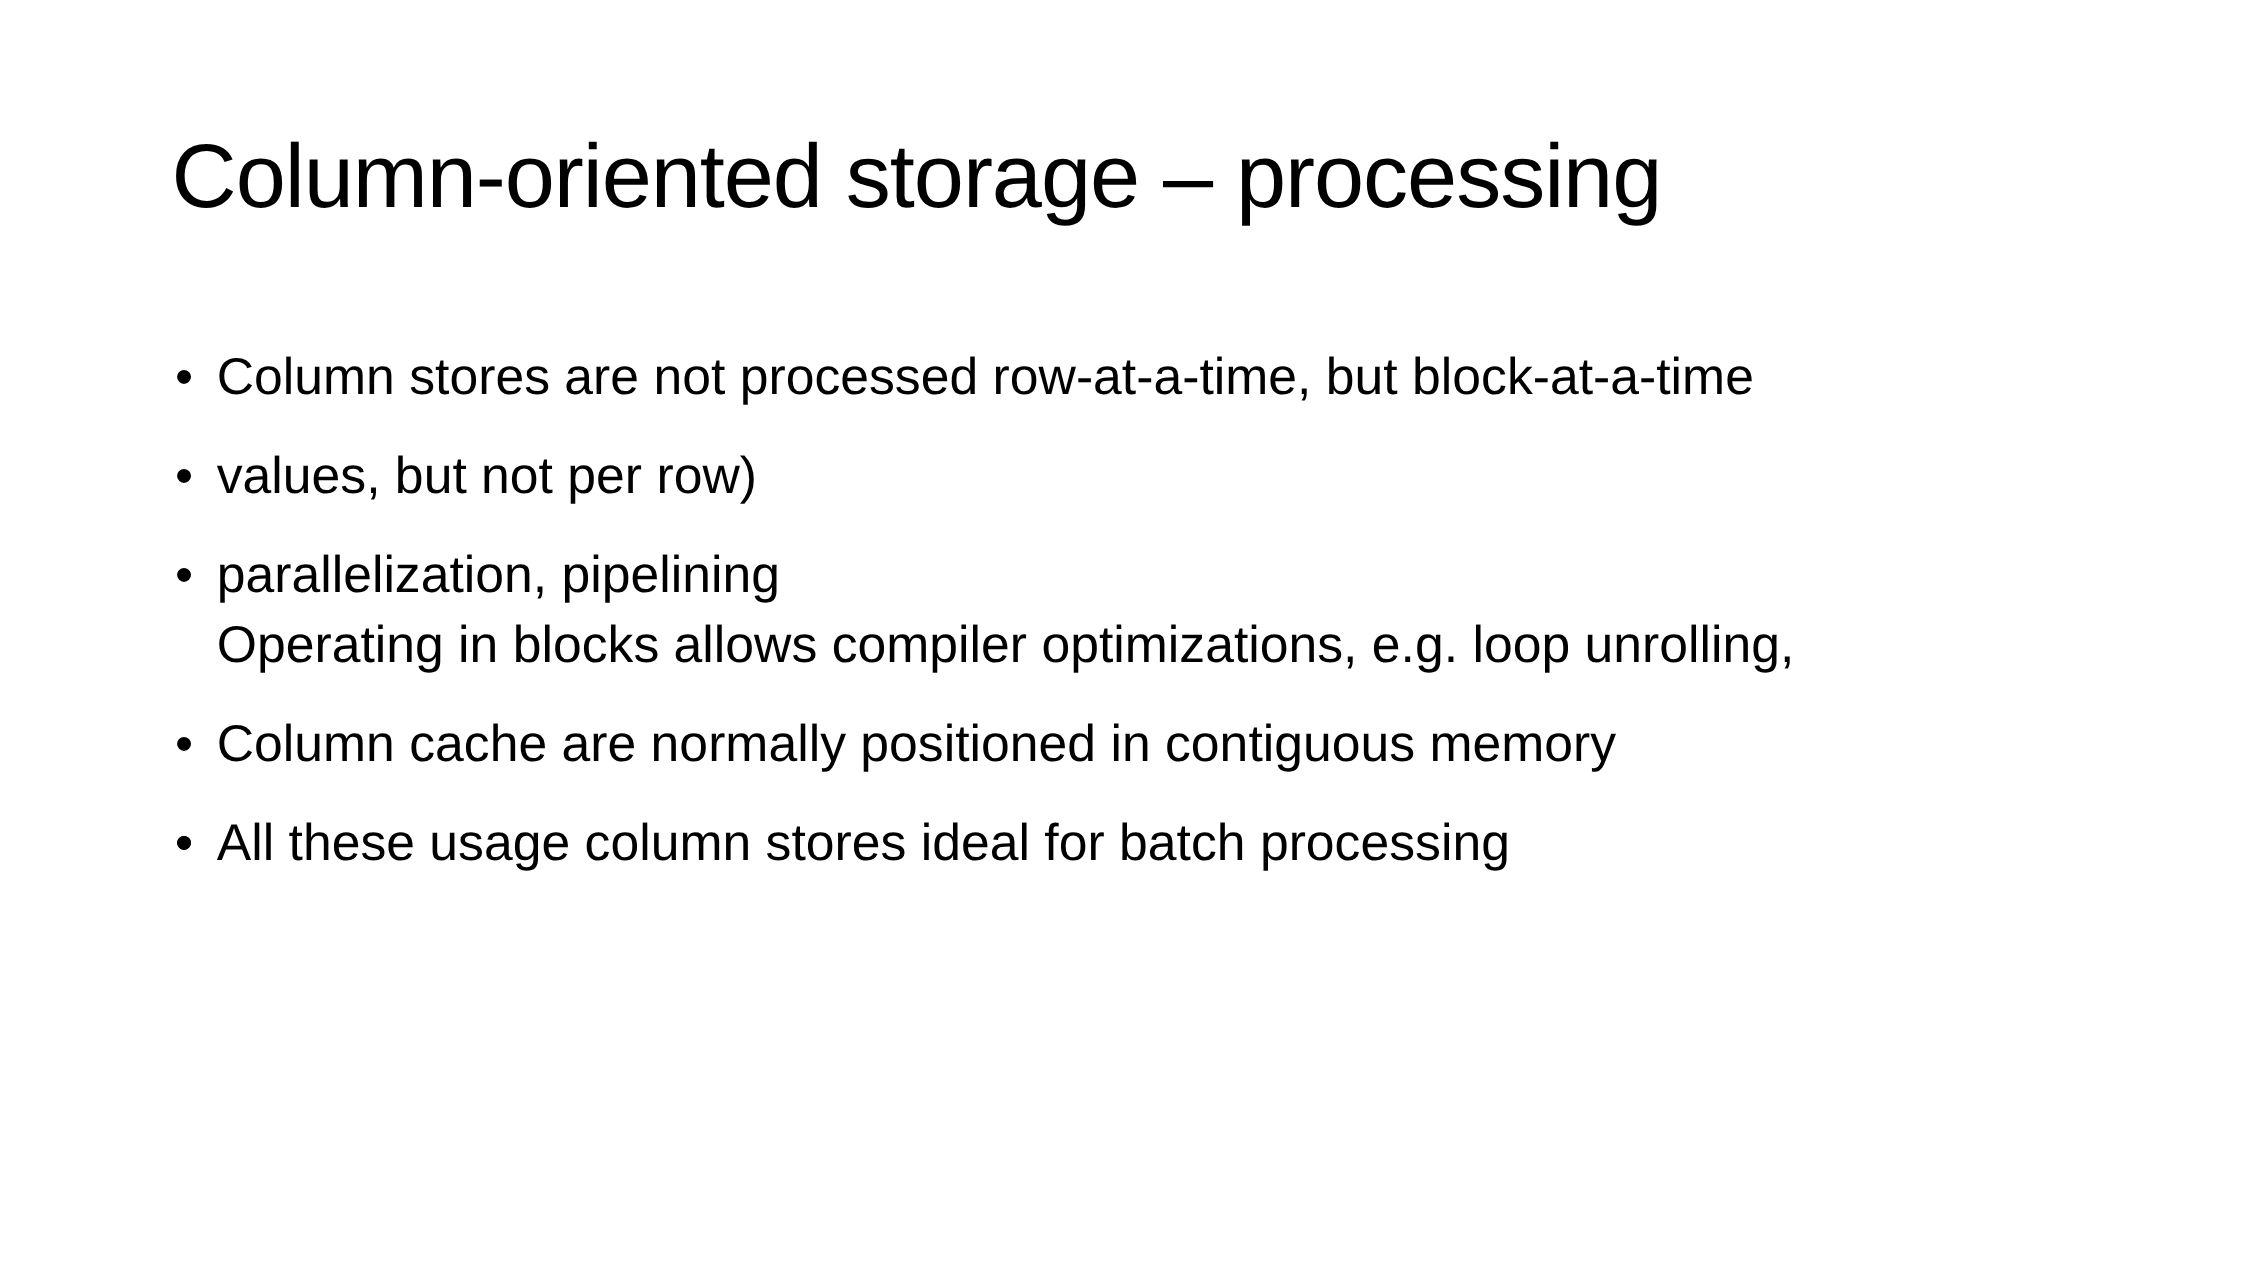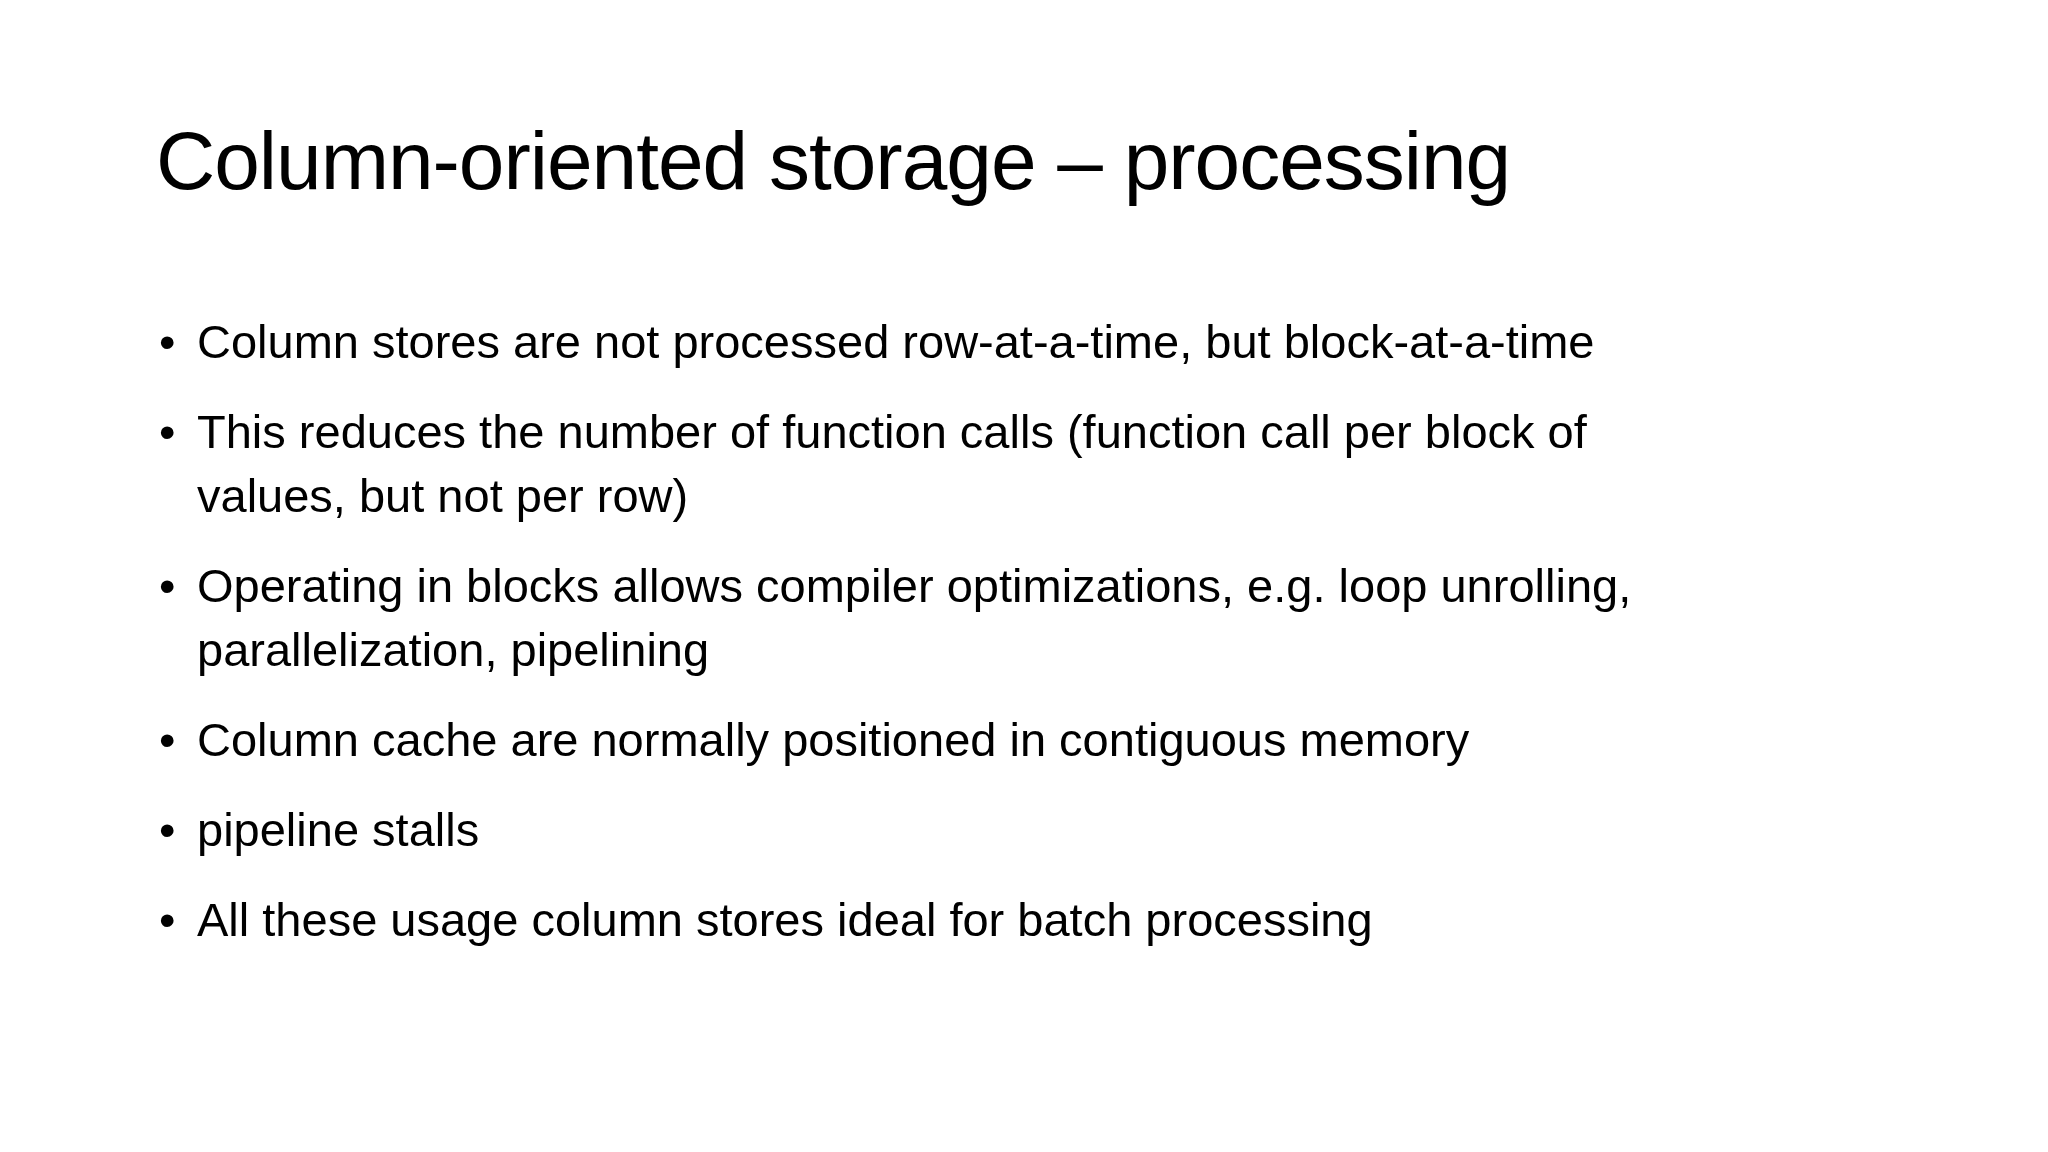--- a/index.html
+++ b/index.html
@@ -69,38 +69,36 @@
 
   <ul class="bullet-list">
 
     <li class="bullet-item">
       <span class="bullet-marker">•</span>
       <span class="bullet-line">Column stores are not processed row-at-a-time, but block-at-a-time</span>
     </li>
 
     <li class="bullet-item">
       <span class="bullet-marker">•</span>
-      <span class="bullet-line">This reduces the number of function calls (function call per block of</span>
       <span class="bullet-line">values, but not per row)</span>
     </li>
 
     <li class="bullet-item">
       <span class="bullet-marker">•</span>
+      <span class="bullet-line">parallelization, pipelining</span>
       <span class="bullet-line">Operating in blocks allows compiler optimizations, e.g. loop unrolling,</span>
-      <span class="bullet-line">parallelization, pipelining</span>
     </li>
 
     <li class="bullet-item">
       <span class="bullet-marker">•</span>
       <span class="bullet-line">Column cache are normally positioned in contiguous memory</span>
     </li>
 
     <li class="bullet-item">
       <span class="bullet-marker">•</span>
-      <span class="bullet-line">pipeline stalls</span>
     </li>
 
     <li class="bullet-item">
       <span class="bullet-marker">•</span>
       <span class="bullet-line">All these usage column stores ideal for batch processing</span>
     </li>
 
   </ul>
 
 </div>

